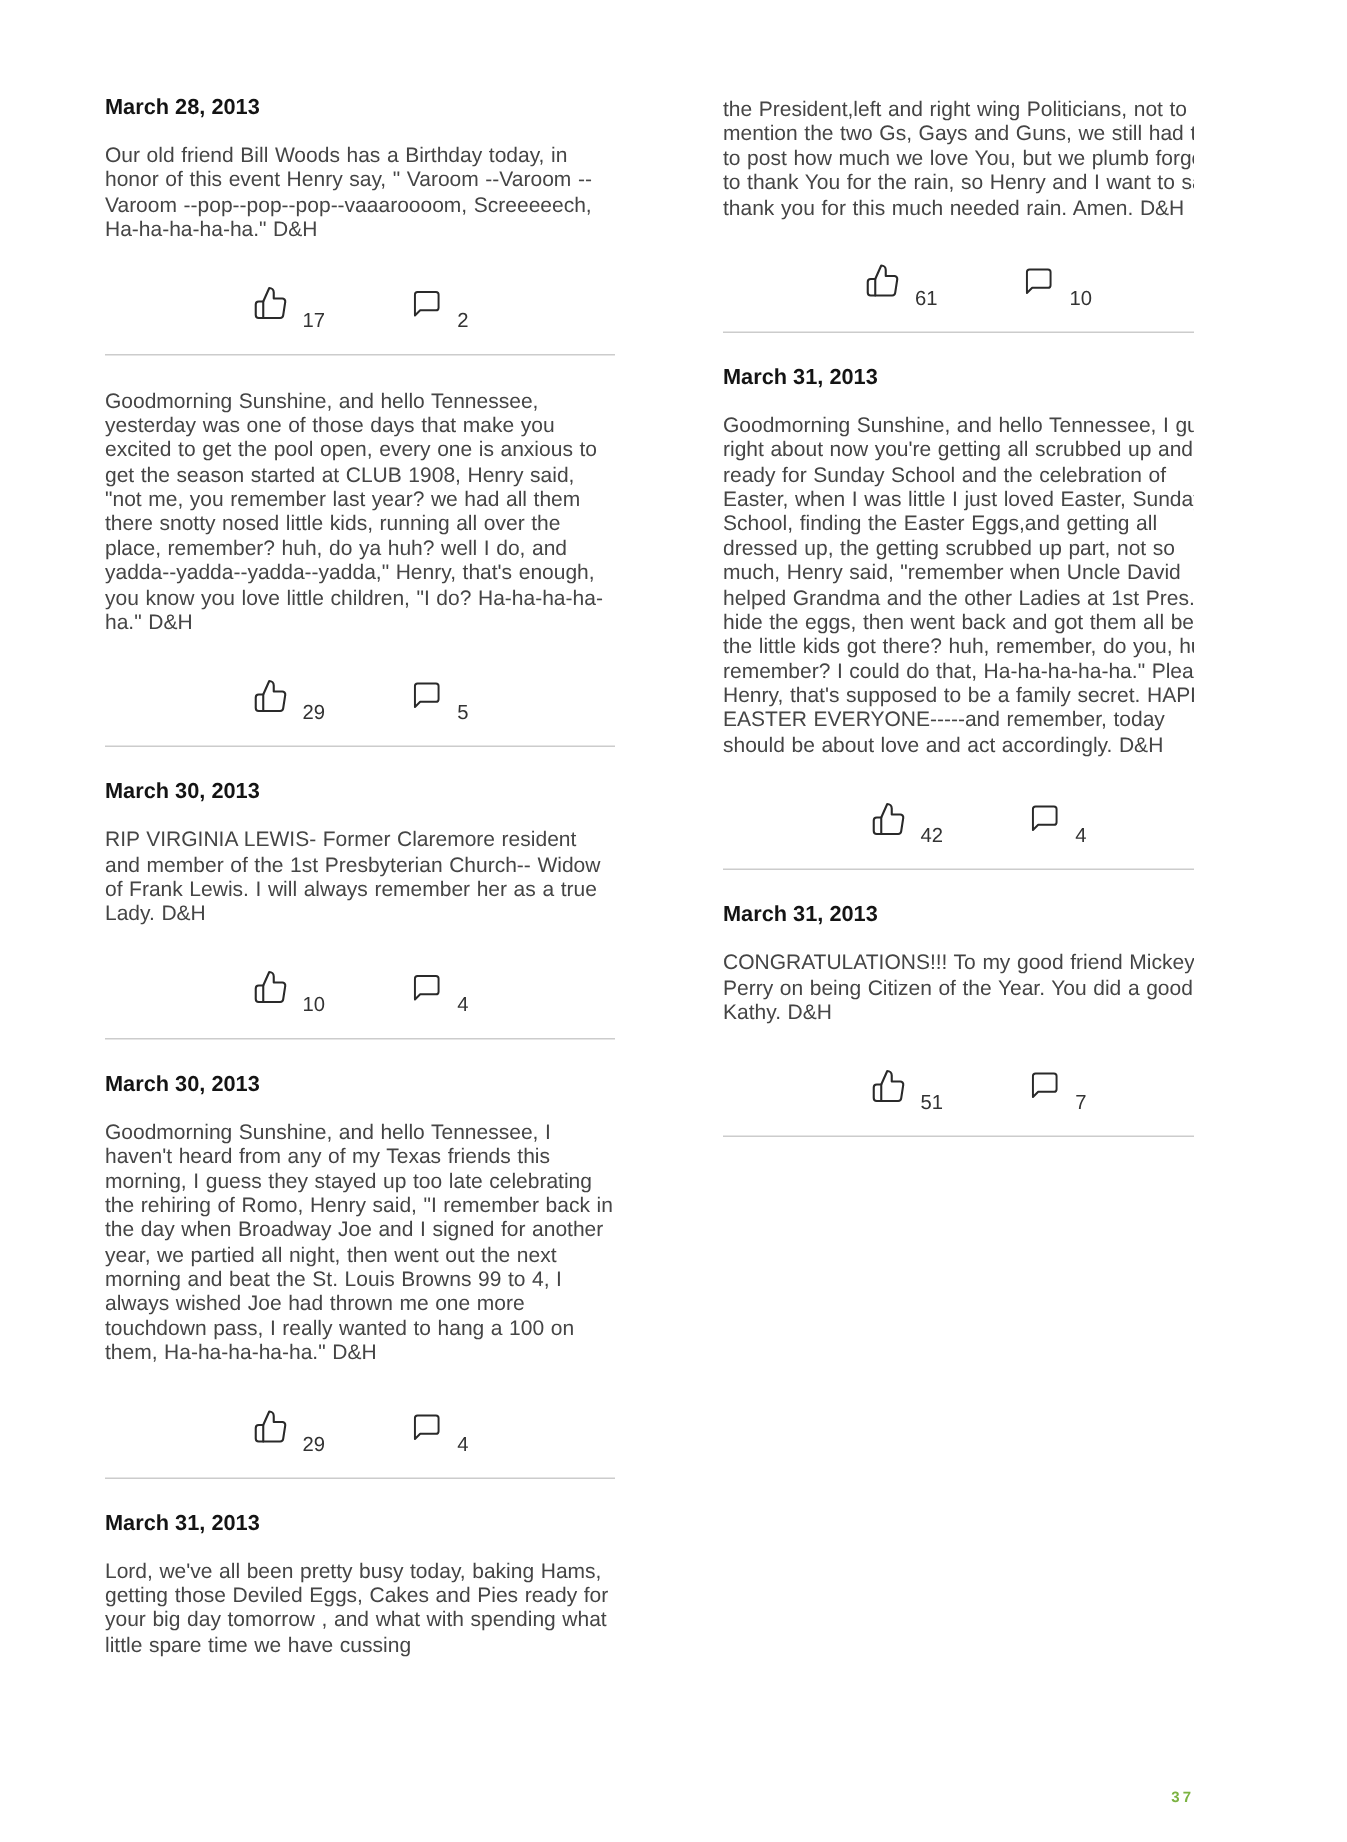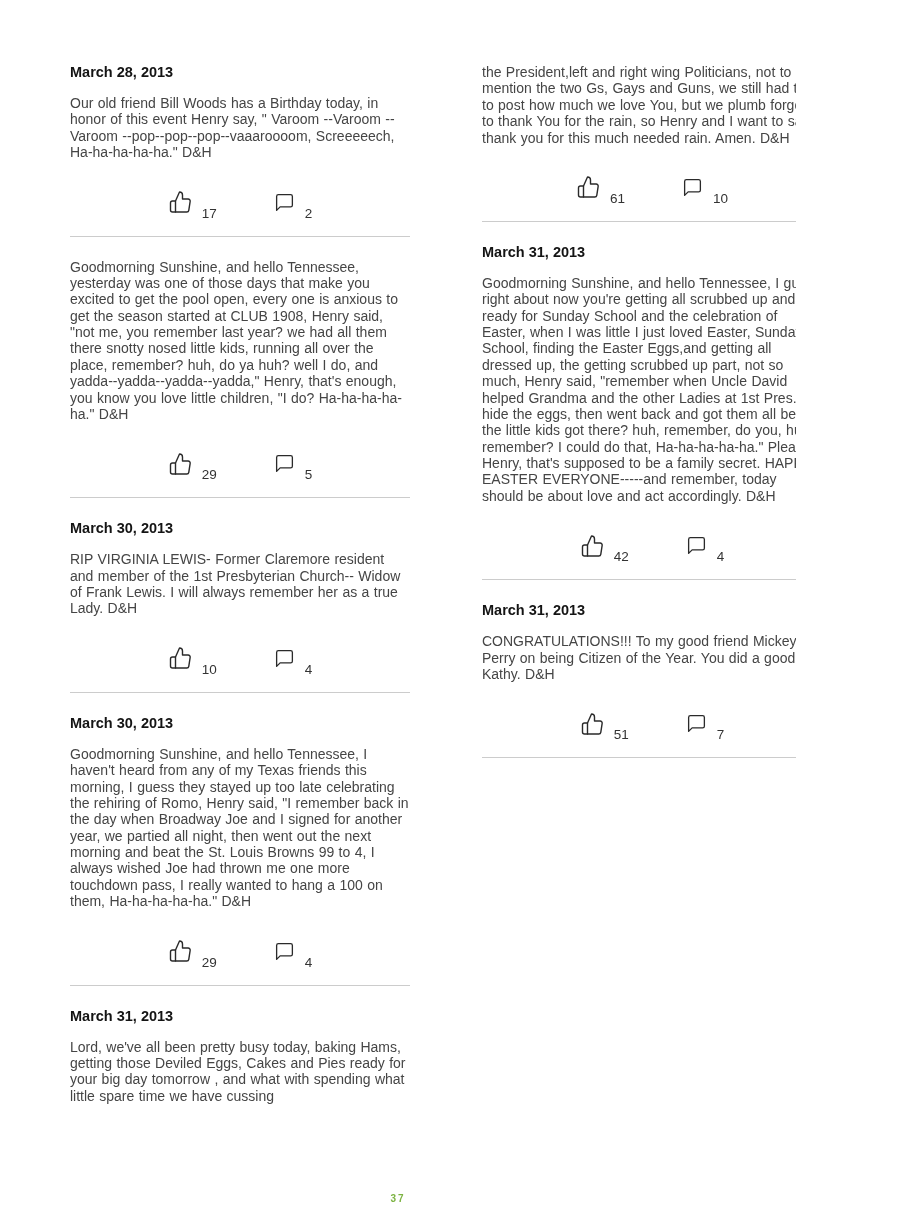--- a/index.html
+++ b/index.html
@@ -59,21 +59,21 @@
   hr.divider {
     border: none;
     border-top: 1px solid #cccccc;
     margin: 0 0 22px 0;
   }
   .page-number {
     position: absolute;
     bottom: 24px;
     left: 0;
     right: 0;
-    text-align: center;
+    text-align: right;
     font-size: 10px;
     font-weight: bold;
     letter-spacing: 2px;
   }
 </style>
 </head>
 <body>
 
 <div class="page">
   <div class="columns">

